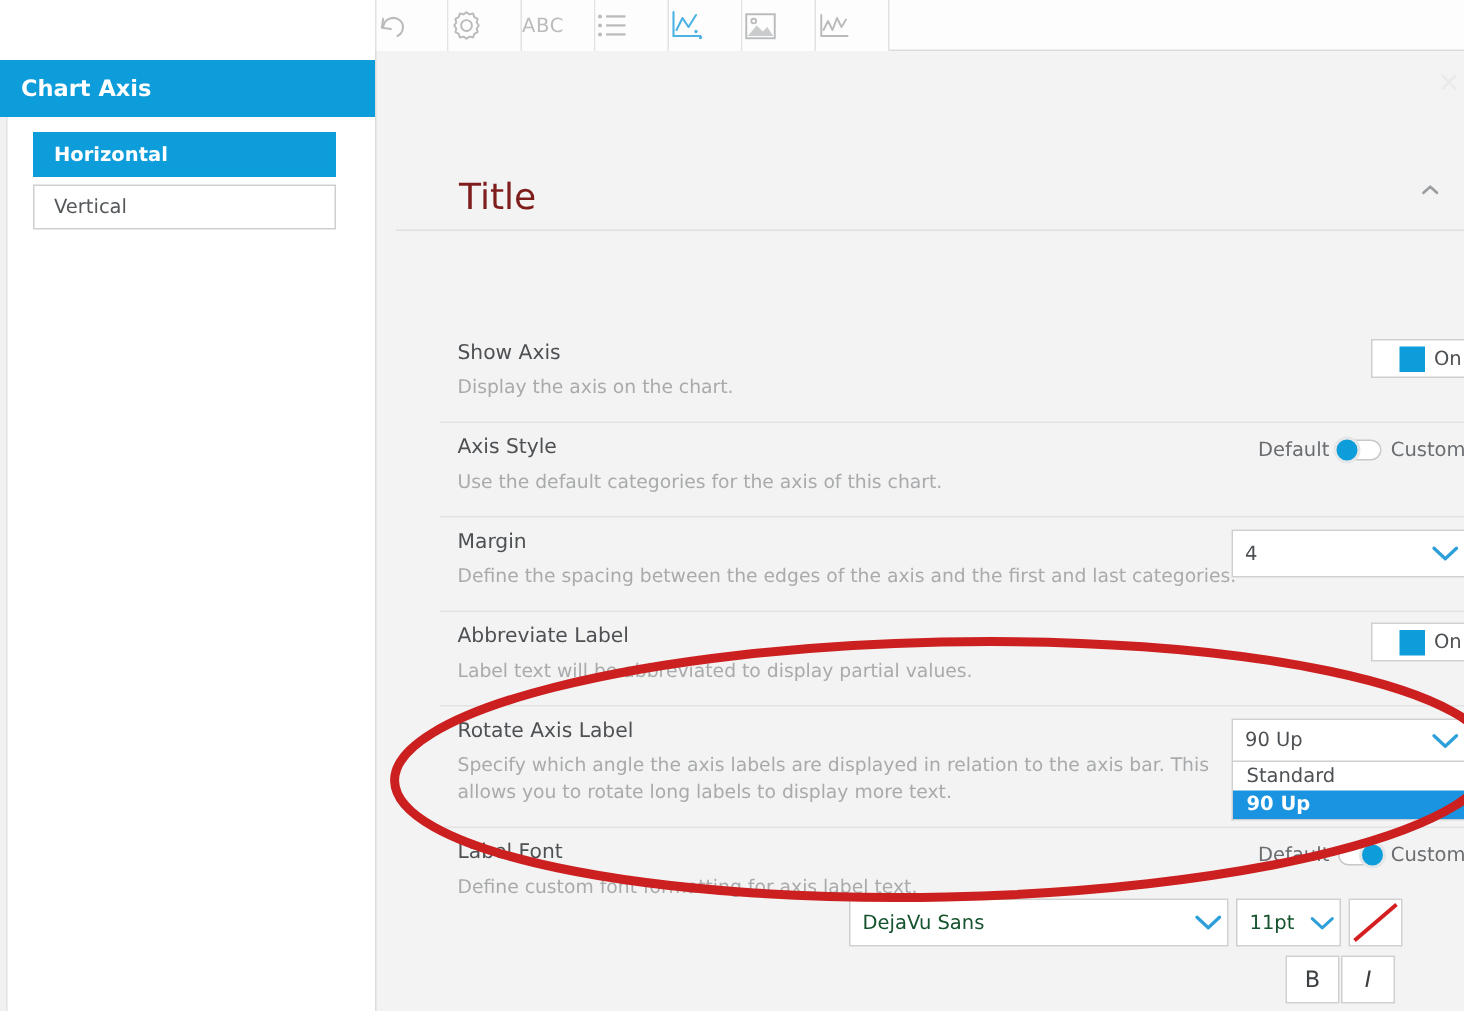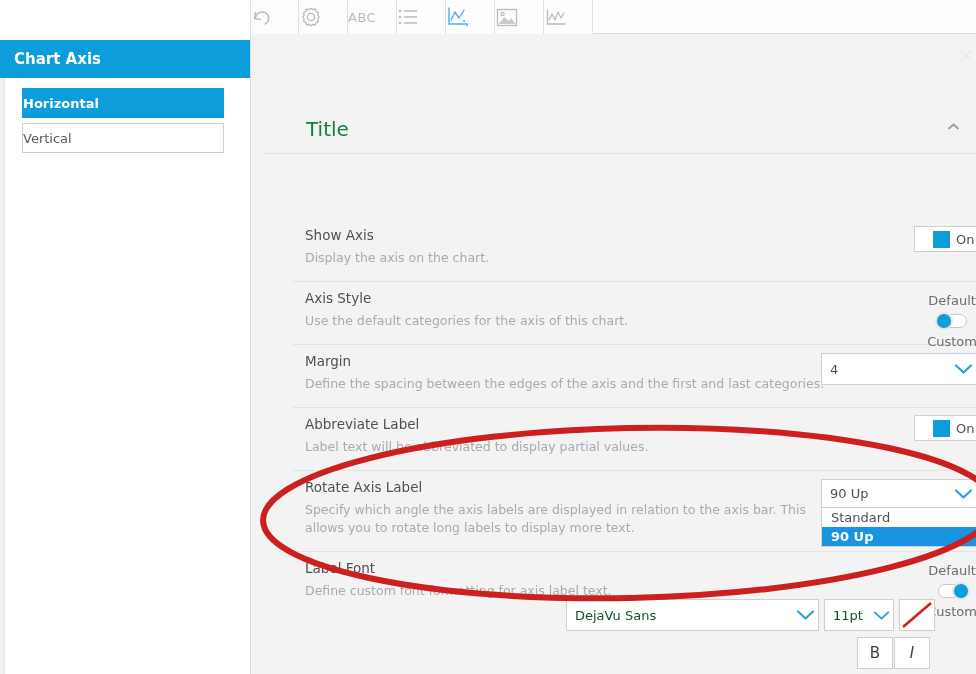--- a/index.html
+++ b/index.html
@@ -51,20 +51,21 @@
     color: #ffffff;
     display: flex; align-items: center;
     padding-left: 14px;
     font-size: 15px;
     font-weight: 600;
   }
   .nav-list { position: absolute; left: 22px; top: 88px; width: 202px; }
   .nav-item {
     height: 30px; line-height: 30px;
     font-size: 13px;
+    padding-left: 13px;
     cursor: pointer;
     margin-bottom: 5px;
   }
   .nav-item.active {
     background: #0d9ddb; color:#ffffff; font-weight:600; border:1px solid #0d9ddb;
   }
   .nav-item.idle {
     background:#ffffff; color:#55585b; border:1px solid #cfcfcf;
   }
 
@@ -86,21 +87,21 @@
   }
 
   
   .section {
     position:absolute; left:13px; width:713px;
     border-bottom: 1px solid #e0e0e0;
     height: 52px;
   }
   .section-label {
     position:absolute; left:42px; top:15px;
-    font-size:20px; color:#15803d;
+    font-size:24px; color:#7f1d1d;
   }
   .chev {
     position:absolute; right:18px; top:21px;
     width:11px; height:7px;
   }
   .chev svg { display:block; }
 
   
   .row {
     position:absolute; left:42px; width:684px;
@@ -122,22 +123,22 @@
     width:63px; height:26px;
     border:1px solid #cfcfcf; background:#ffffff;
     display:flex; align-items:center; gap:6px;
     padding-left:18px; cursor:pointer;
   }
   .on-box { width:17px; height:17px; background:#0d9ddb; }
   .on-txt { font-size:13px; color:#4e5154; }
 
   
   .dc-toggle {
-    position:absolute; display:flex; align-items:center; gap:6px;
-    font-size:13px; color:#6a6d70; white-space:nowrap; cursor:pointer;flex-direction:column;
+    position:absolute; display:flex; align-items:flex-start; gap:6px;
+    font-size:13px; color:#6a6d70; white-space:nowrap; cursor:pointer;
   }
   .dc-track {
     width:29px; height:14px; border-radius:8px;
     border:1px solid #c6c8ca; background:#ffffff;
     position:relative;
   }
   .dc-knob {
     position:absolute; top:-3px; width:18px; height:18px; border-radius:50%;
     background:#0d9ddb; border:2px solid #e4e6e7;
   }

